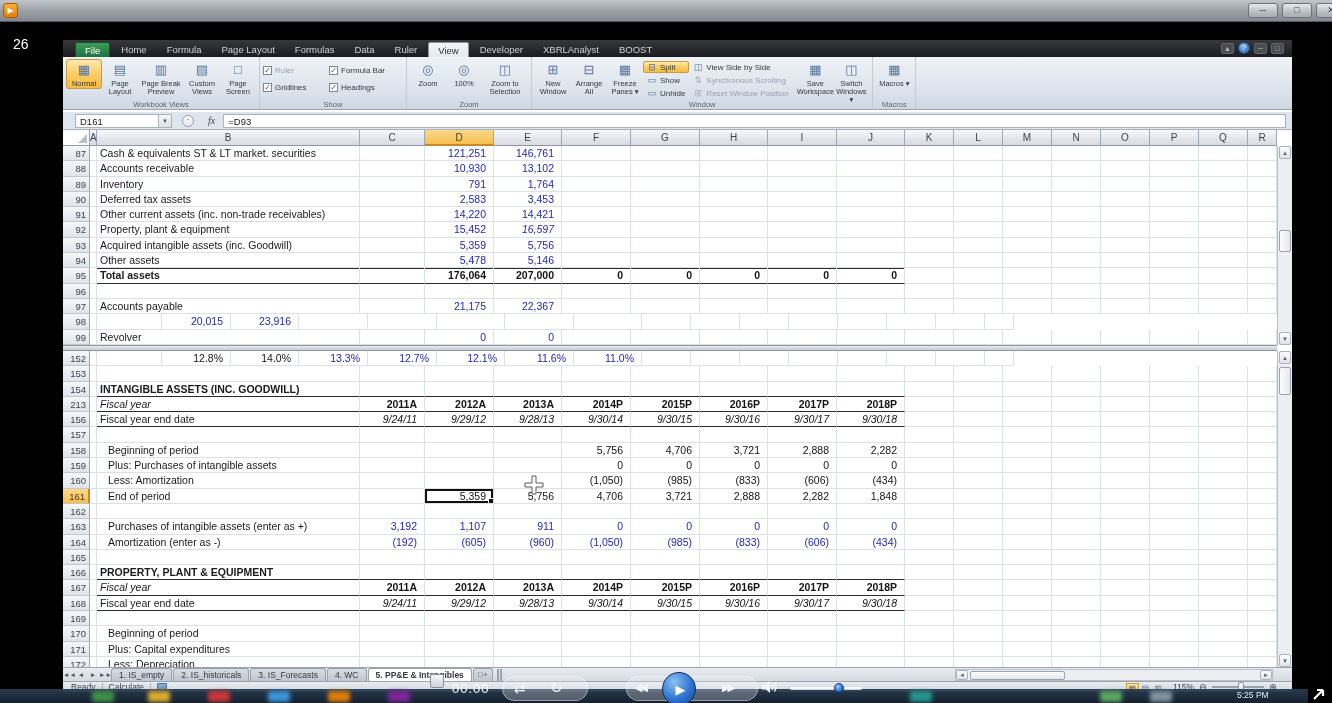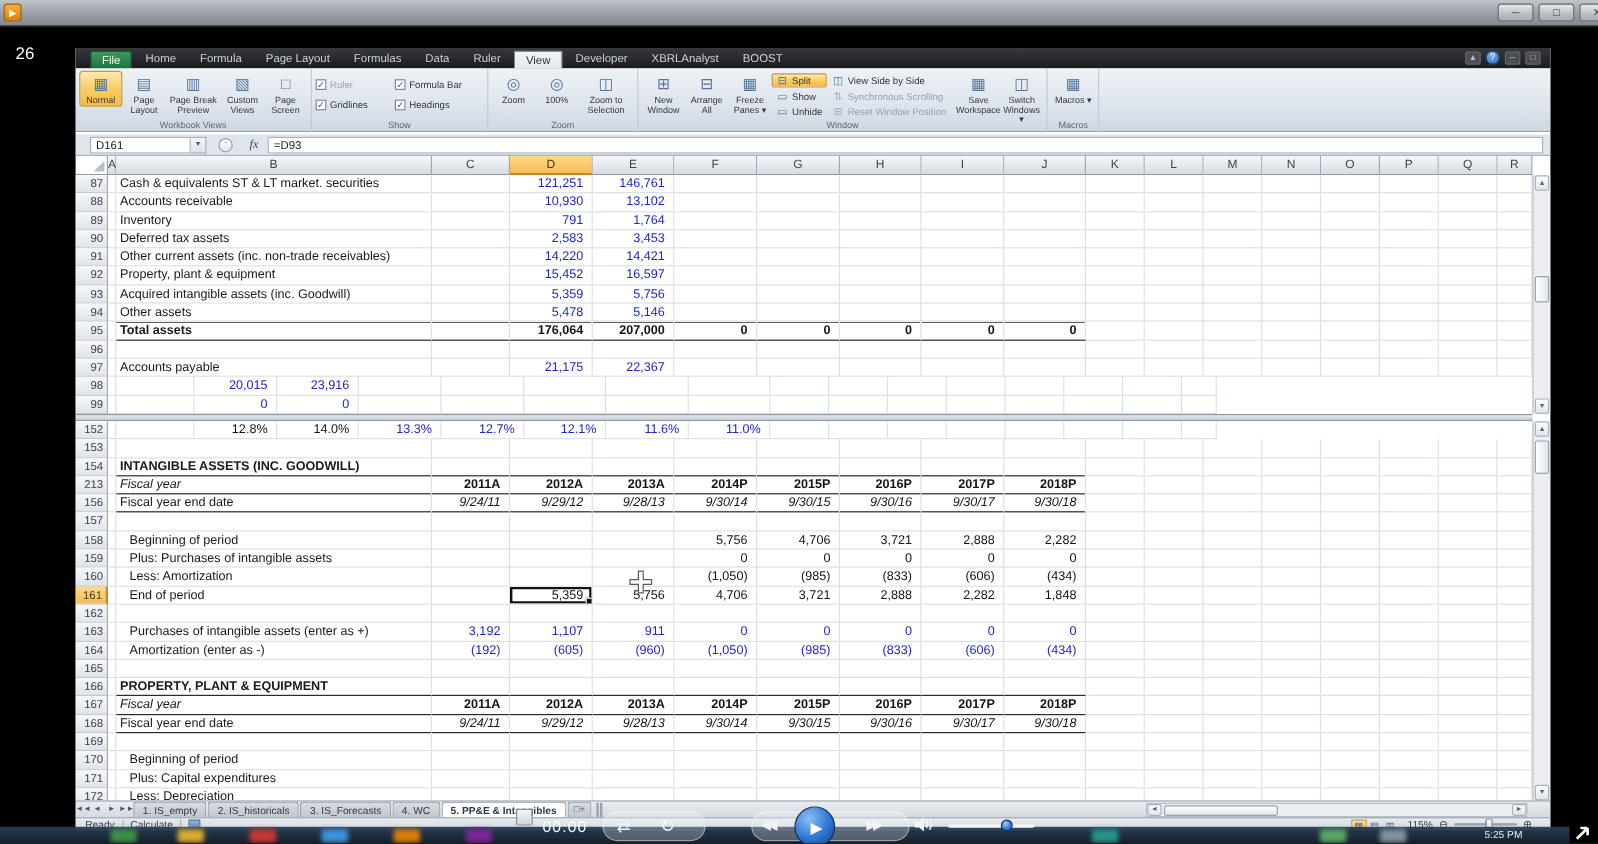--- a/index.html
+++ b/index.html
@@ -431,21 +431,21 @@
             <div class="gc" style="width: 49px;"></div>
             <div class="gc" style="width: 49px;"></div>
             <div class="gc" style="width: 29px;"></div>
           </div>
           <div class="grow">
             <div class="rh">92</div>
             <div class="gc" style="width: 7px;"></div>
             <div class="gc lbl" style="width: 263px;">Property, plant &amp; equipment</div>
             <div class="gc" style="width: 65px;"></div>
             <div class="gc num c-b" style="width: 69px;">15,452</div>
-            <div class="gc num c-b" style="width: 68px;">16,597</div>
+            <div class="gc num c-b" style="width: 68px; font-style: italic;">16,597</div>
             <div class="gc" style="width: 69px;"></div>
             <div class="gc" style="width: 69px;"></div>
             <div class="gc" style="width: 68px;"></div>
             <div class="gc" style="width: 69px;"></div>
             <div class="gc" style="width: 68px;"></div>
             <div class="gc" style="width: 49px;"></div>
             <div class="gc" style="width: 49px;"></div>
             <div class="gc" style="width: 49px;"></div>
             <div class="gc" style="width: 49px;"></div>
             <div class="gc" style="width: 49px;"></div>
@@ -574,20 +574,21 @@
             <div class="gc" style="width: 49px;"></div>
             <div class="gc" style="width: 49px;"></div>
             <div class="gc" style="width: 49px;"></div>
             <div class="gc" style="width: 49px;"></div>
             <div class="gc" style="width: 49px;"></div>
             <div class="gc" style="width: 29px;"></div>
           </div>
           <div class="grow">
             <div class="rh">99</div>
             <div class="gc" style="width: 7px;"></div>
+            <div class="gc lbl" style="width: 263px;">Revolver</div>
             <div class="gc" style="width: 65px;"></div>
             <div class="gc num c-b" style="width: 69px;">0</div>
             <div class="gc num c-b" style="width: 68px;">0</div>
             <div class="gc" style="width: 69px;"></div>
             <div class="gc" style="width: 69px;"></div>
             <div class="gc" style="width: 68px;"></div>
             <div class="gc" style="width: 69px;"></div>
             <div class="gc" style="width: 68px;"></div>
             <div class="gc" style="width: 49px;"></div>
             <div class="gc" style="width: 49px;"></div>

